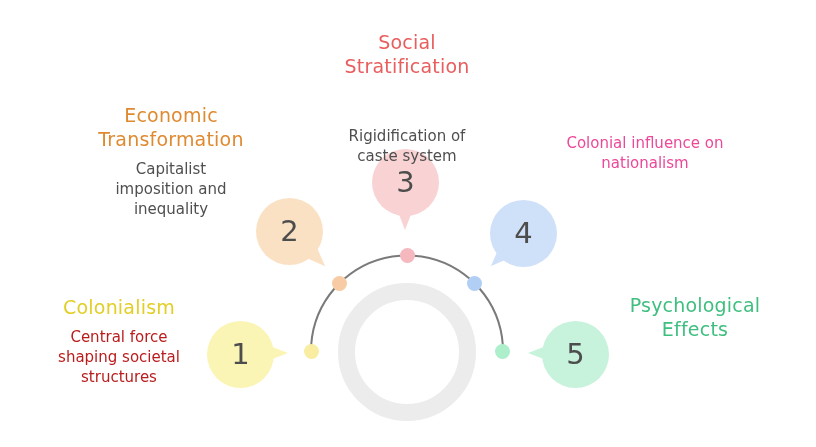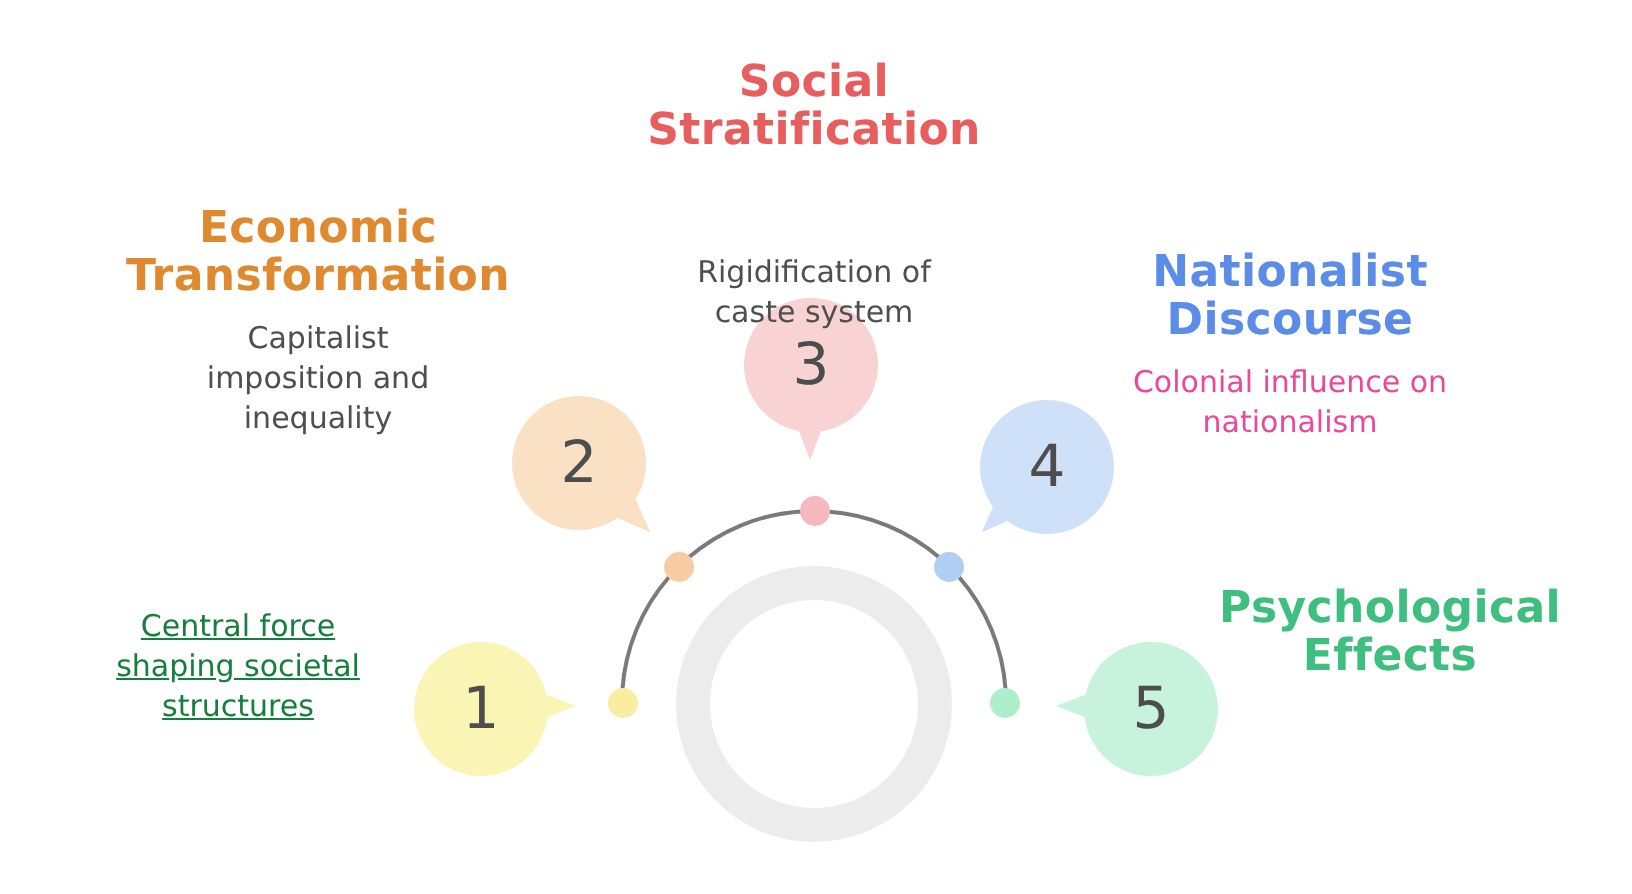--- a/index.html
+++ b/index.html
@@ -4,21 +4,21 @@
 <style>
   html,body{margin:0;padding:0;background:#fff;}
   #canvas{
     position:relative;
     width:816px;height:447px;
     font-family:"DejaVu Sans", sans-serif;
     overflow:hidden;
   }
   .text-block{position:absolute;width:220px;text-align:center;}
   .item-title{
-    font-weight:bold;font-size:22px;line-height:24px;
+    font-weight:normal;font-size:19px;line-height:24px;
     white-space:pre-line;letter-spacing:.2px;
   }
   .item-subtitle{
     font-size:15px;line-height:20px;margin-top:8px;
     white-space:pre-line;
   }
   .bubble{
     position:absolute;width:67px;height:67px;border-radius:50%;
     display:flex;align-items:center;justify-content:center;
   }
@@ -44,21 +44,21 @@
   #dot-4{left:467px;top:276px;}
   #dot-5{left:495px;top:344px;}
   #center-ring{
     position:absolute;left:338px;top:283px;
     width:138px;height:138px;box-sizing:border-box;
     border:17px solid #ECECEC;border-radius:50%;
   }
   #arc-svg{position:absolute;left:0;top:0;pointer-events:none;}
   #arc-svg path{fill:none;stroke-width:2;stroke-linecap:round;}
   #text-1{left:9px;top:295px;}
-  #text-2{left:49px;top:103px;}
+  #text-2{left:61px;top:103px;}
   #text-3{left:297px;top:30px;}
   #text-4{left:535px;top:125px;}
   #text-5{left:585px;top:293px;}
 </style>
 </head>
 <body>
 
 <div id="canvas" style="background-color: rgb(255, 255, 255);">
 
   <div id="center-ring" style="border-color: rgb(236, 236, 236);"></div>
@@ -92,40 +92,39 @@
     <span class="bubble-number" style="color: rgb(77, 77, 77);">3</span>
   </div>
   <div class="bubble" id="bubble-4" style="background-color: rgb(207, 225, 248);">
     <span class="bubble-number" style="color: rgb(77, 77, 77);">4</span>
   </div>
   <div class="bubble" id="bubble-5" style="background-color: rgb(199, 242, 220);">
     <span class="bubble-number" style="color: rgb(77, 77, 77);">5</span>
   </div>
 
   <div class="text-block" id="text-1">
-    <div class="item-subtitle" style="color: #15803d; text-decoration: underline;">Central force
+    <div class="item-title" style="color: rgb(226, 206, 38);">Colonialism</div>
+    <div class="item-subtitle" style="color: #b91c1c;">Central force
 shaping societal
 structures</div>
   </div>
   <div class="text-block" id="text-2">
     <div class="item-title" style="color: rgb(223, 138, 48);">Economic
 Transformation</div>
     <div class="item-subtitle" style="color: rgb(79, 79, 79);">Capitalist
 imposition and
 inequality</div>
   </div>
   <div class="text-block" id="text-3">
     <div class="item-title" style="color: rgb(232, 93, 93);">Social
 Stratification</div>
     <div class="item-subtitle" style="color: rgb(79, 79, 79); margin-top: 48px;">Rigidification of
 caste system</div>
   </div>
   <div class="text-block" id="text-4">
-    <div class="item-title" style="color: rgb(91, 141, 232);">Nationalist
-Discourse</div>
     <div class="item-subtitle" style="color: #ec4899;">Colonial influence on
 nationalism</div>
   </div>
   <div class="text-block" id="text-5">
     <div class="item-title" style="color: rgb(63, 191, 127);">Psychological
 Effects</div>
   </div>
 
 </div>
 

